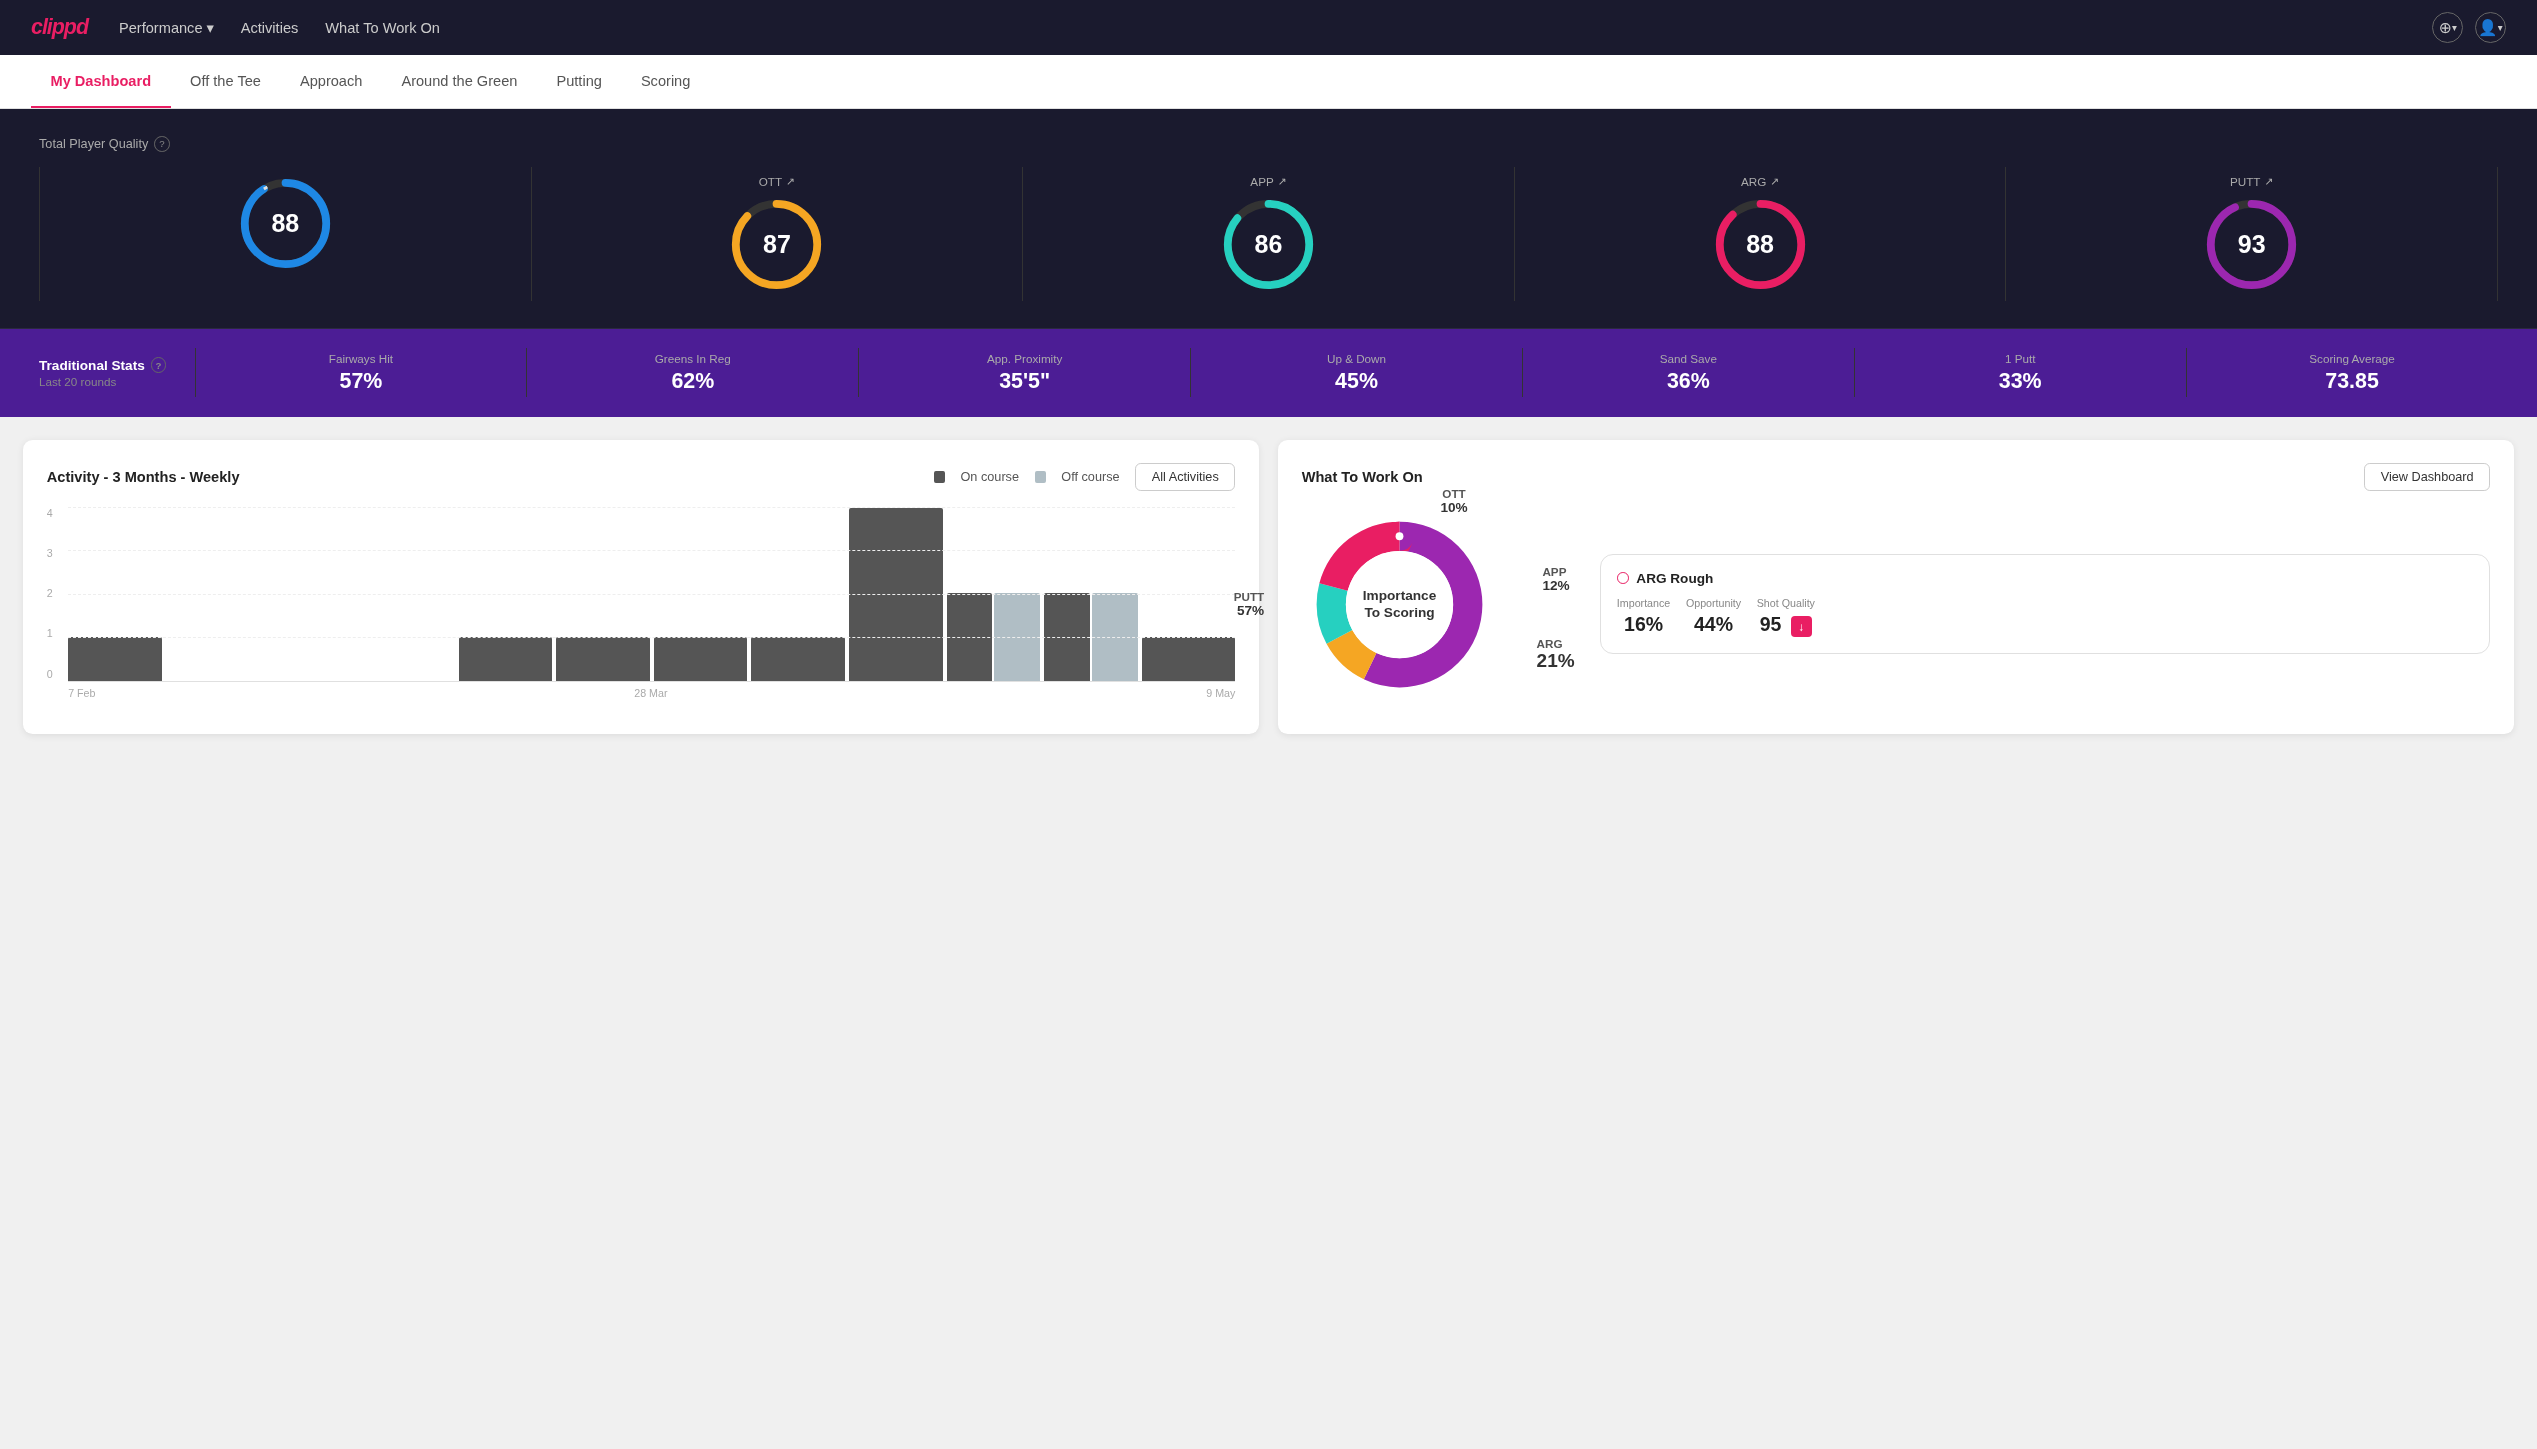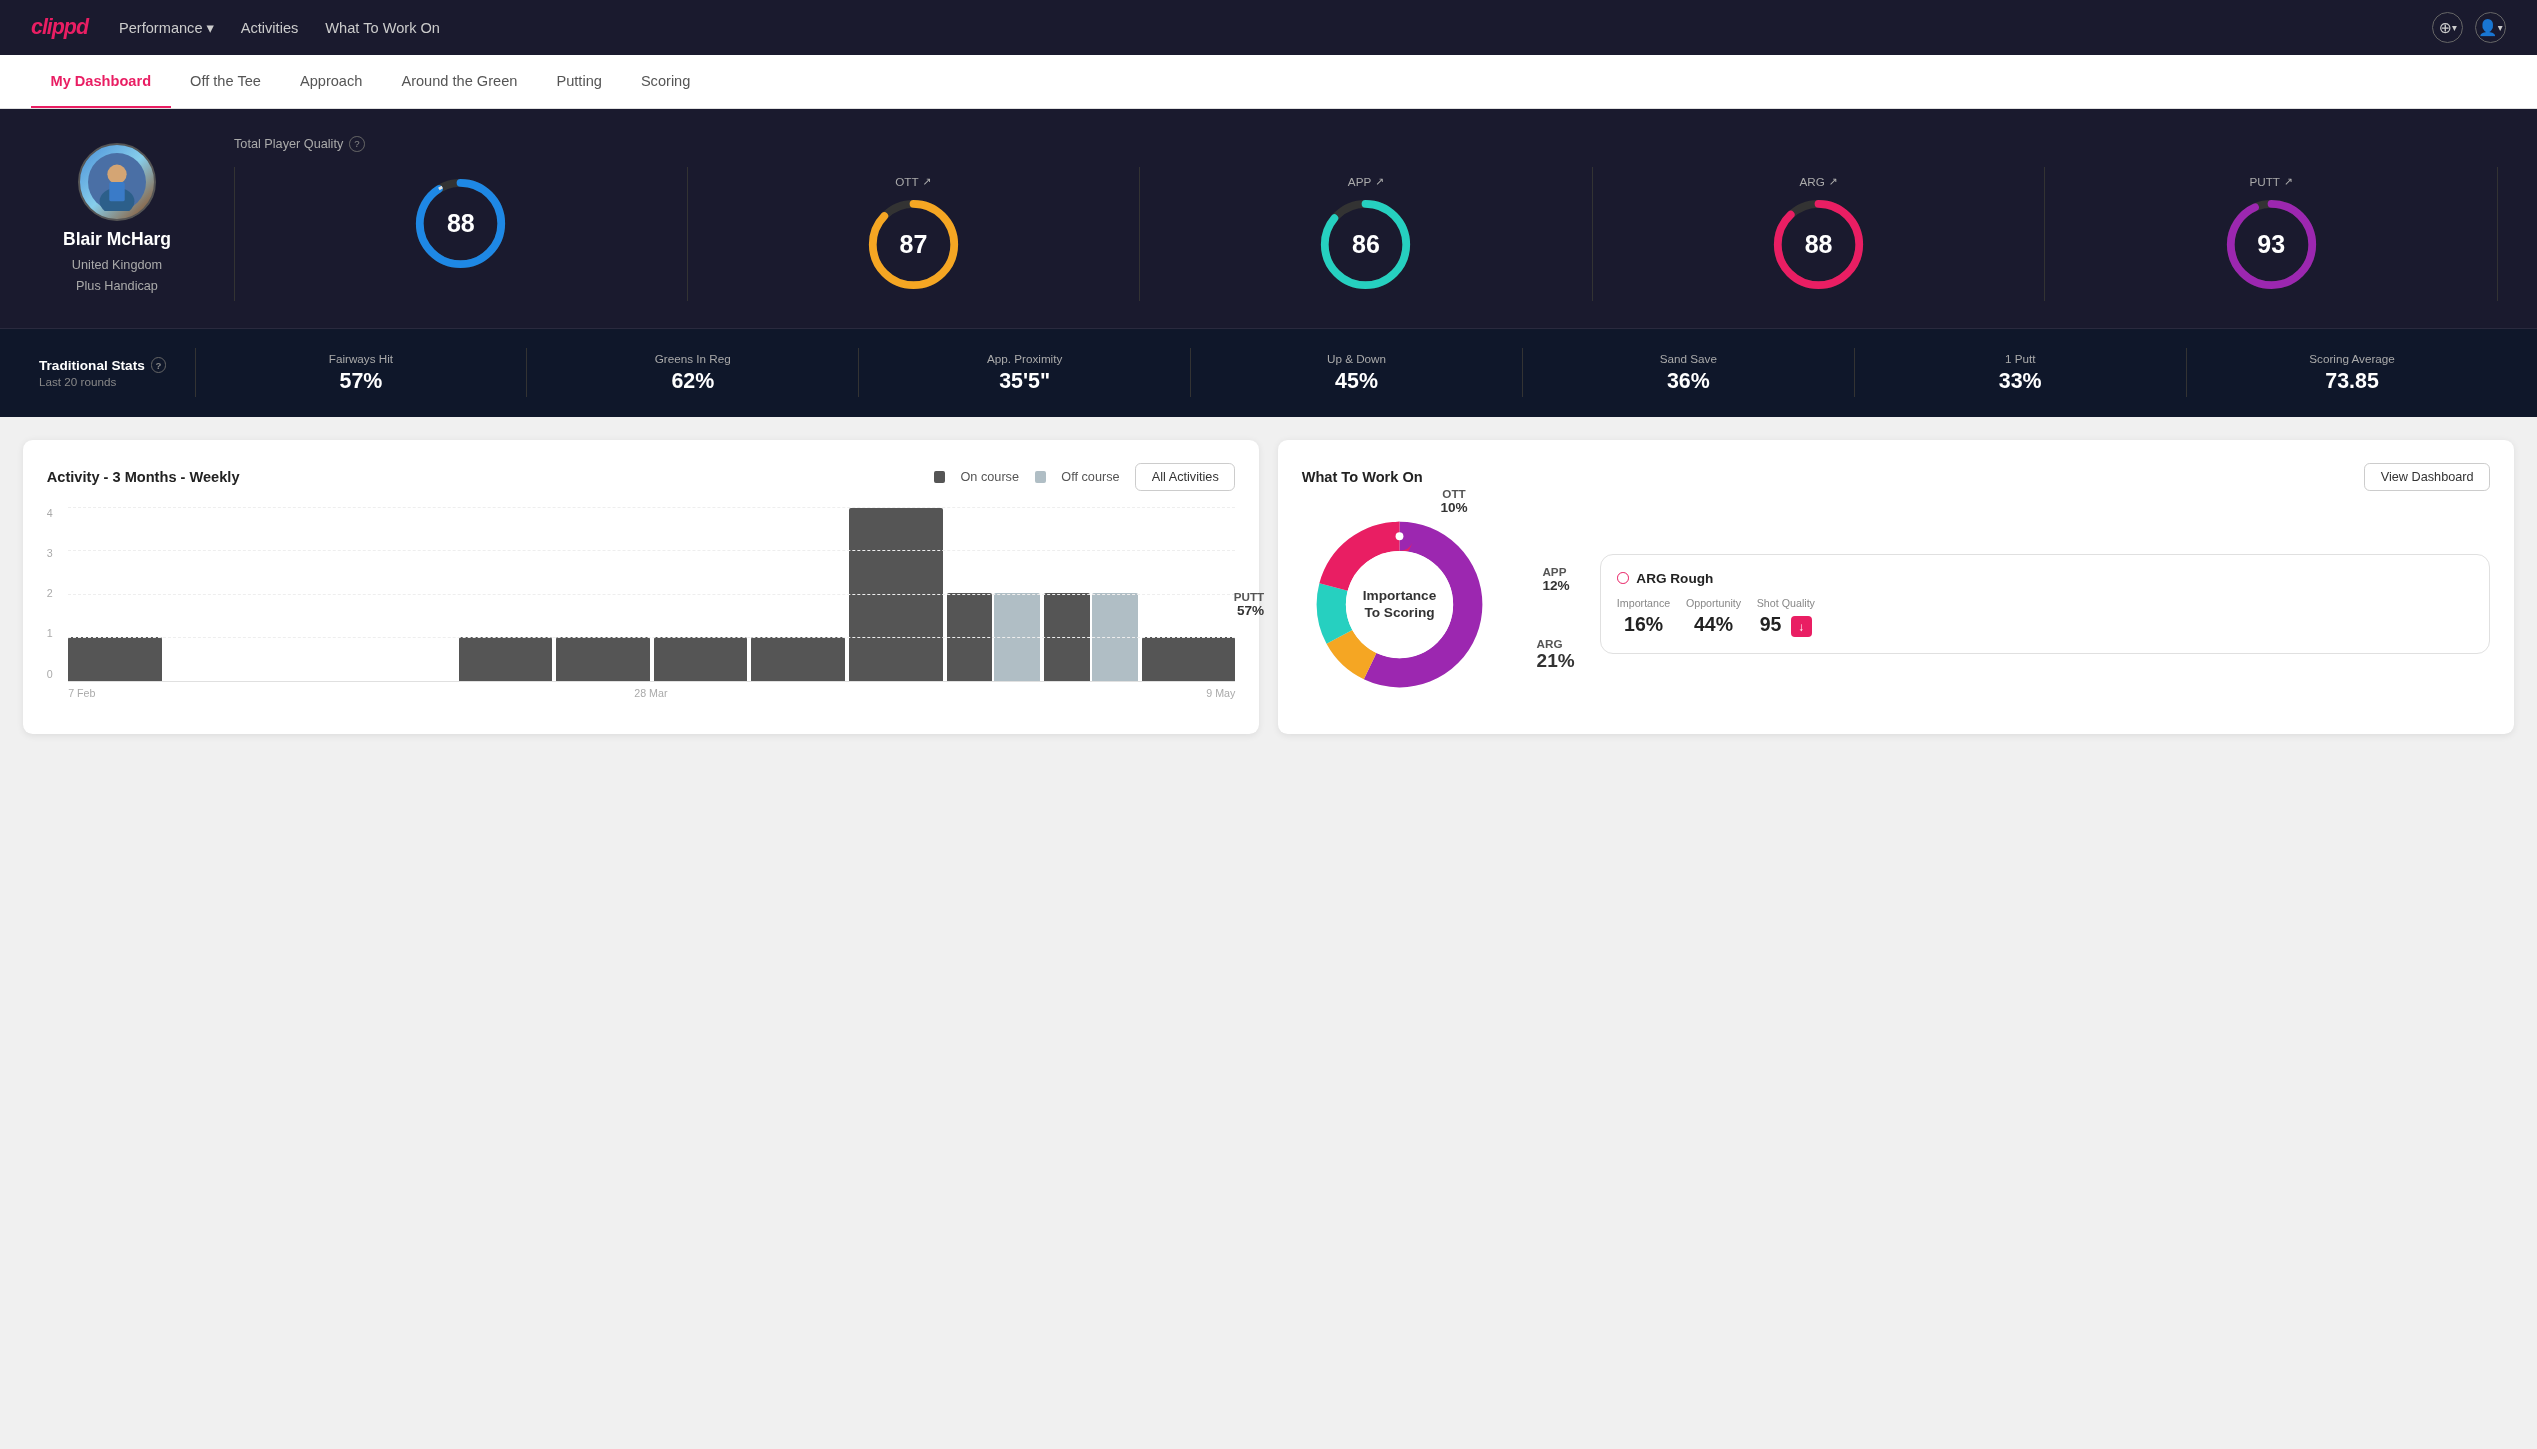--- a/index.html
+++ b/index.html
@@ -129,21 +129,21 @@
       position: absolute;
       top: 50%; left: 50%;
       transform: translate(-50%, -50%);
       font-size: 25px;
       font-weight: 700;
       color: #fff;
     }
 
     
     .stats-bar {
-      background: #0f172a;
+      background: #4c1d95;
       border-top: 1px solid #2a2a3e;
       padding: 19.5px 39px;
       display: flex;
       align-items: center;
       gap: 19.5px;
     }
     .stats-label-group { min-width: 136px; }
     .stats-label-title { font-size: 13.6px; font-weight: 600; color: #fff; display: flex; align-items: center; gap: 5.8px; }
     .stats-label-sub { font-size: 11.7px; color: #888; margin-top: 1.9px; }
     .stats-divider { width: 1px; height: 49px; background: #333; }
@@ -260,33 +260,20 @@
 <div class="tabs-bar">
   <div class="tab active">My Dashboard</div>
   <div class="tab">Off the Tee</div>
   <div class="tab">Approach</div>
   <div class="tab">Around the Green</div>
   <div class="tab">Putting</div>
   <div class="tab">Scoring</div>
 </div>
 
 <div class="hero">
-  <div class="player-info">
-    <div class="avatar">
-      <svg width="58" height="58" viewBox="0 0 60 60">
-        <circle cx="30" cy="30" r="30" fill="#4a6fa5"></circle>
-        <circle cx="30" cy="22" r="10" fill="#d4a574"></circle>
-        <ellipse cx="30" cy="50" rx="18" ry="14" fill="#2c5f8a"></ellipse>
-        <rect x="22" y="30" width="16" height="20" rx="2" fill="#3a7bc8"></rect>
-      </svg>
-    </div>
-    <div class="player-name">Blair McHarg</div>
-    <div class="player-country">United Kingdom</div>
-    <div class="player-handicap">Plus Handicap</div>
-  </div>
 
   <div class="scores-section">
     <div class="scores-label">
       <span>Total Player Quality</span>
       <span style="border:1px solid #666;border-radius:50%;width:15.6px;height:15.6px;display:inline-flex;align-items:center;justify-content:center;font-size:9.7px;color:#888;">?</span>
     </div>
     <div class="scores-grid">
 
       <div class="score-item">
         <div class="ring-container">

